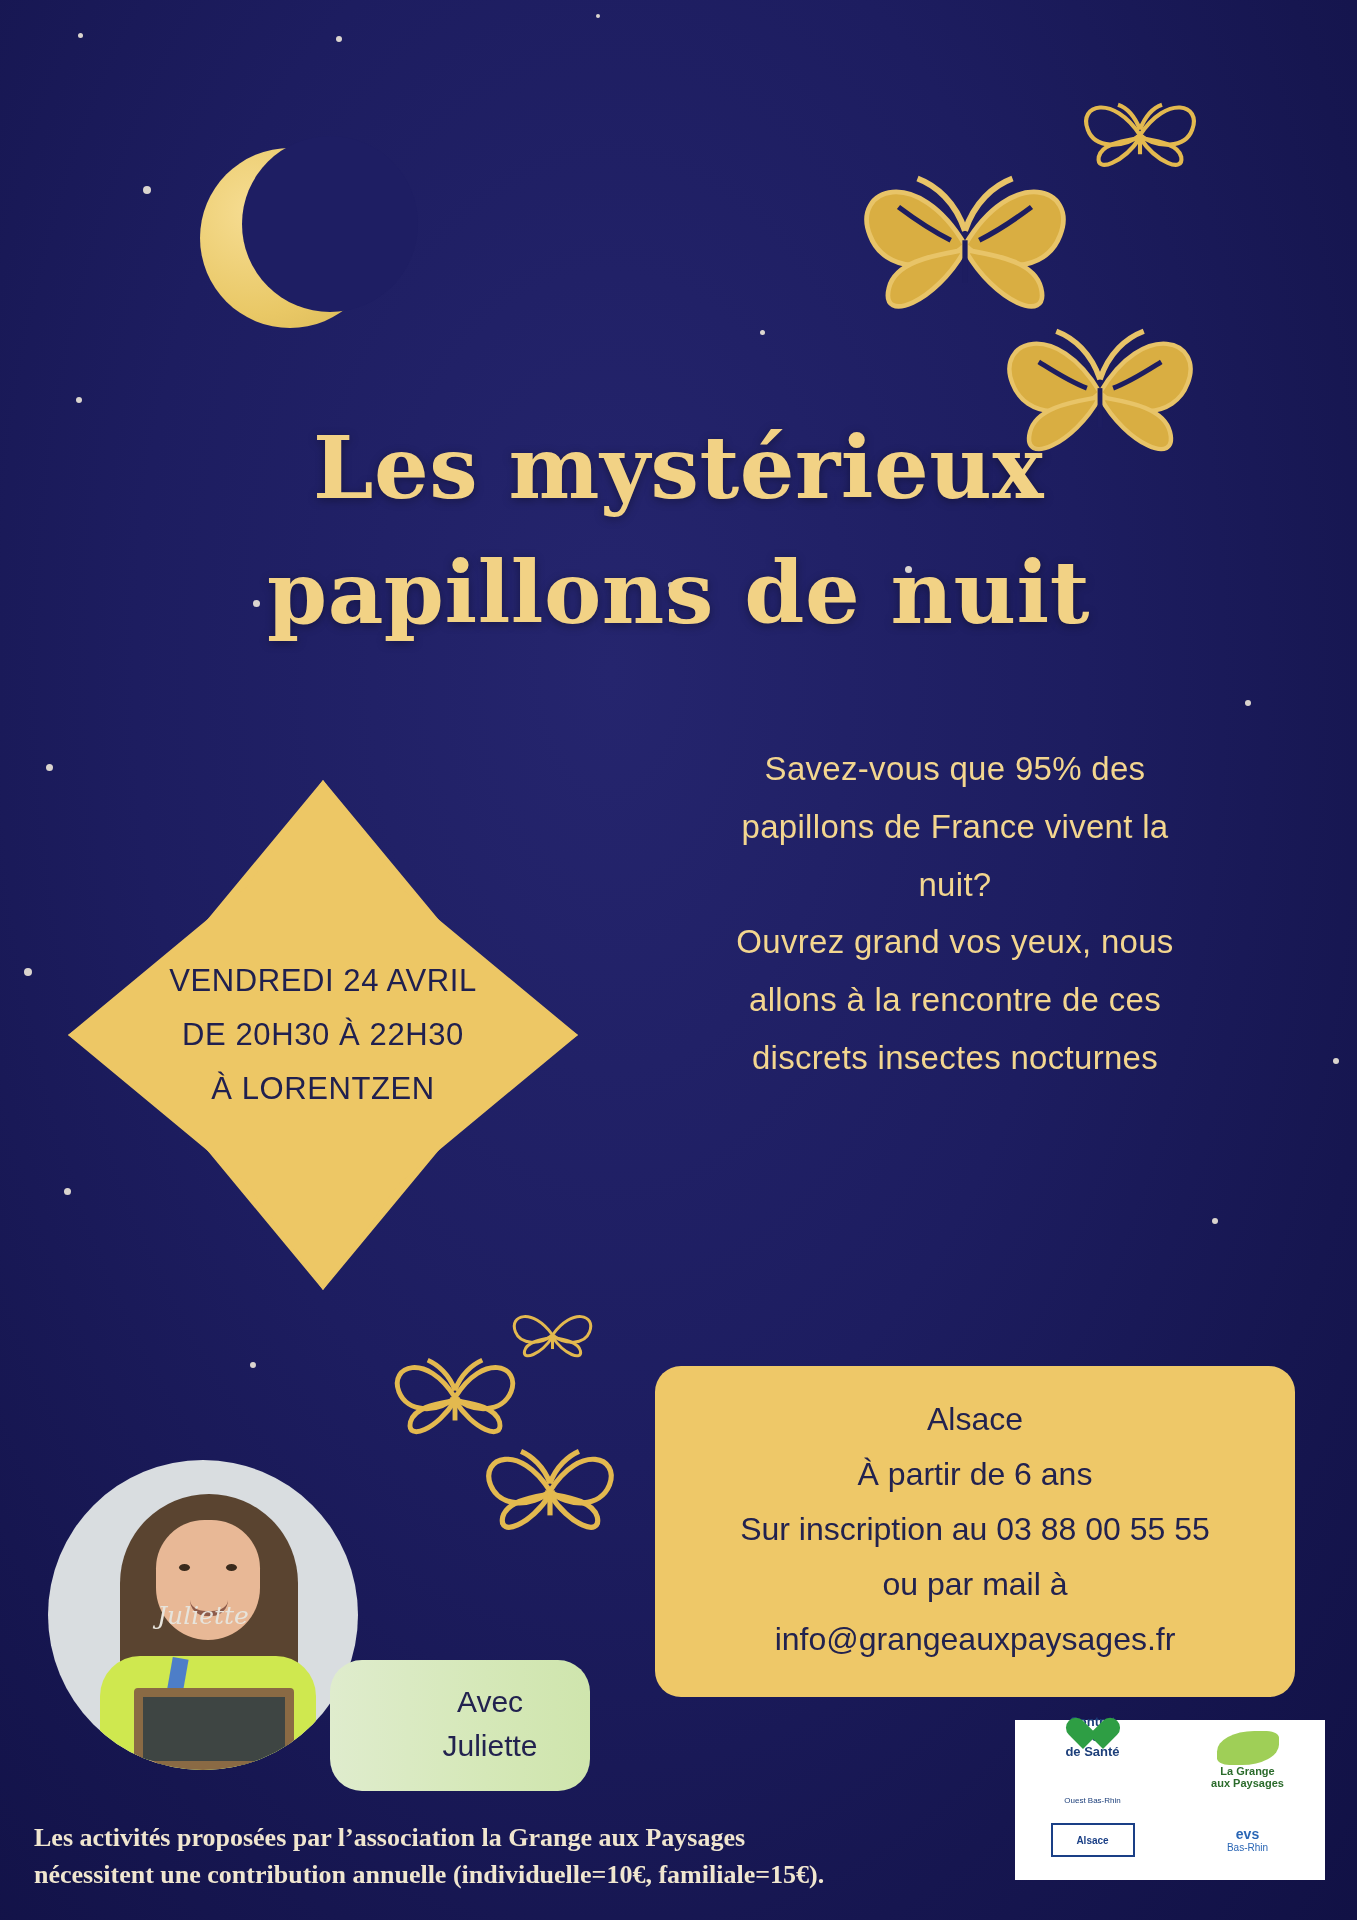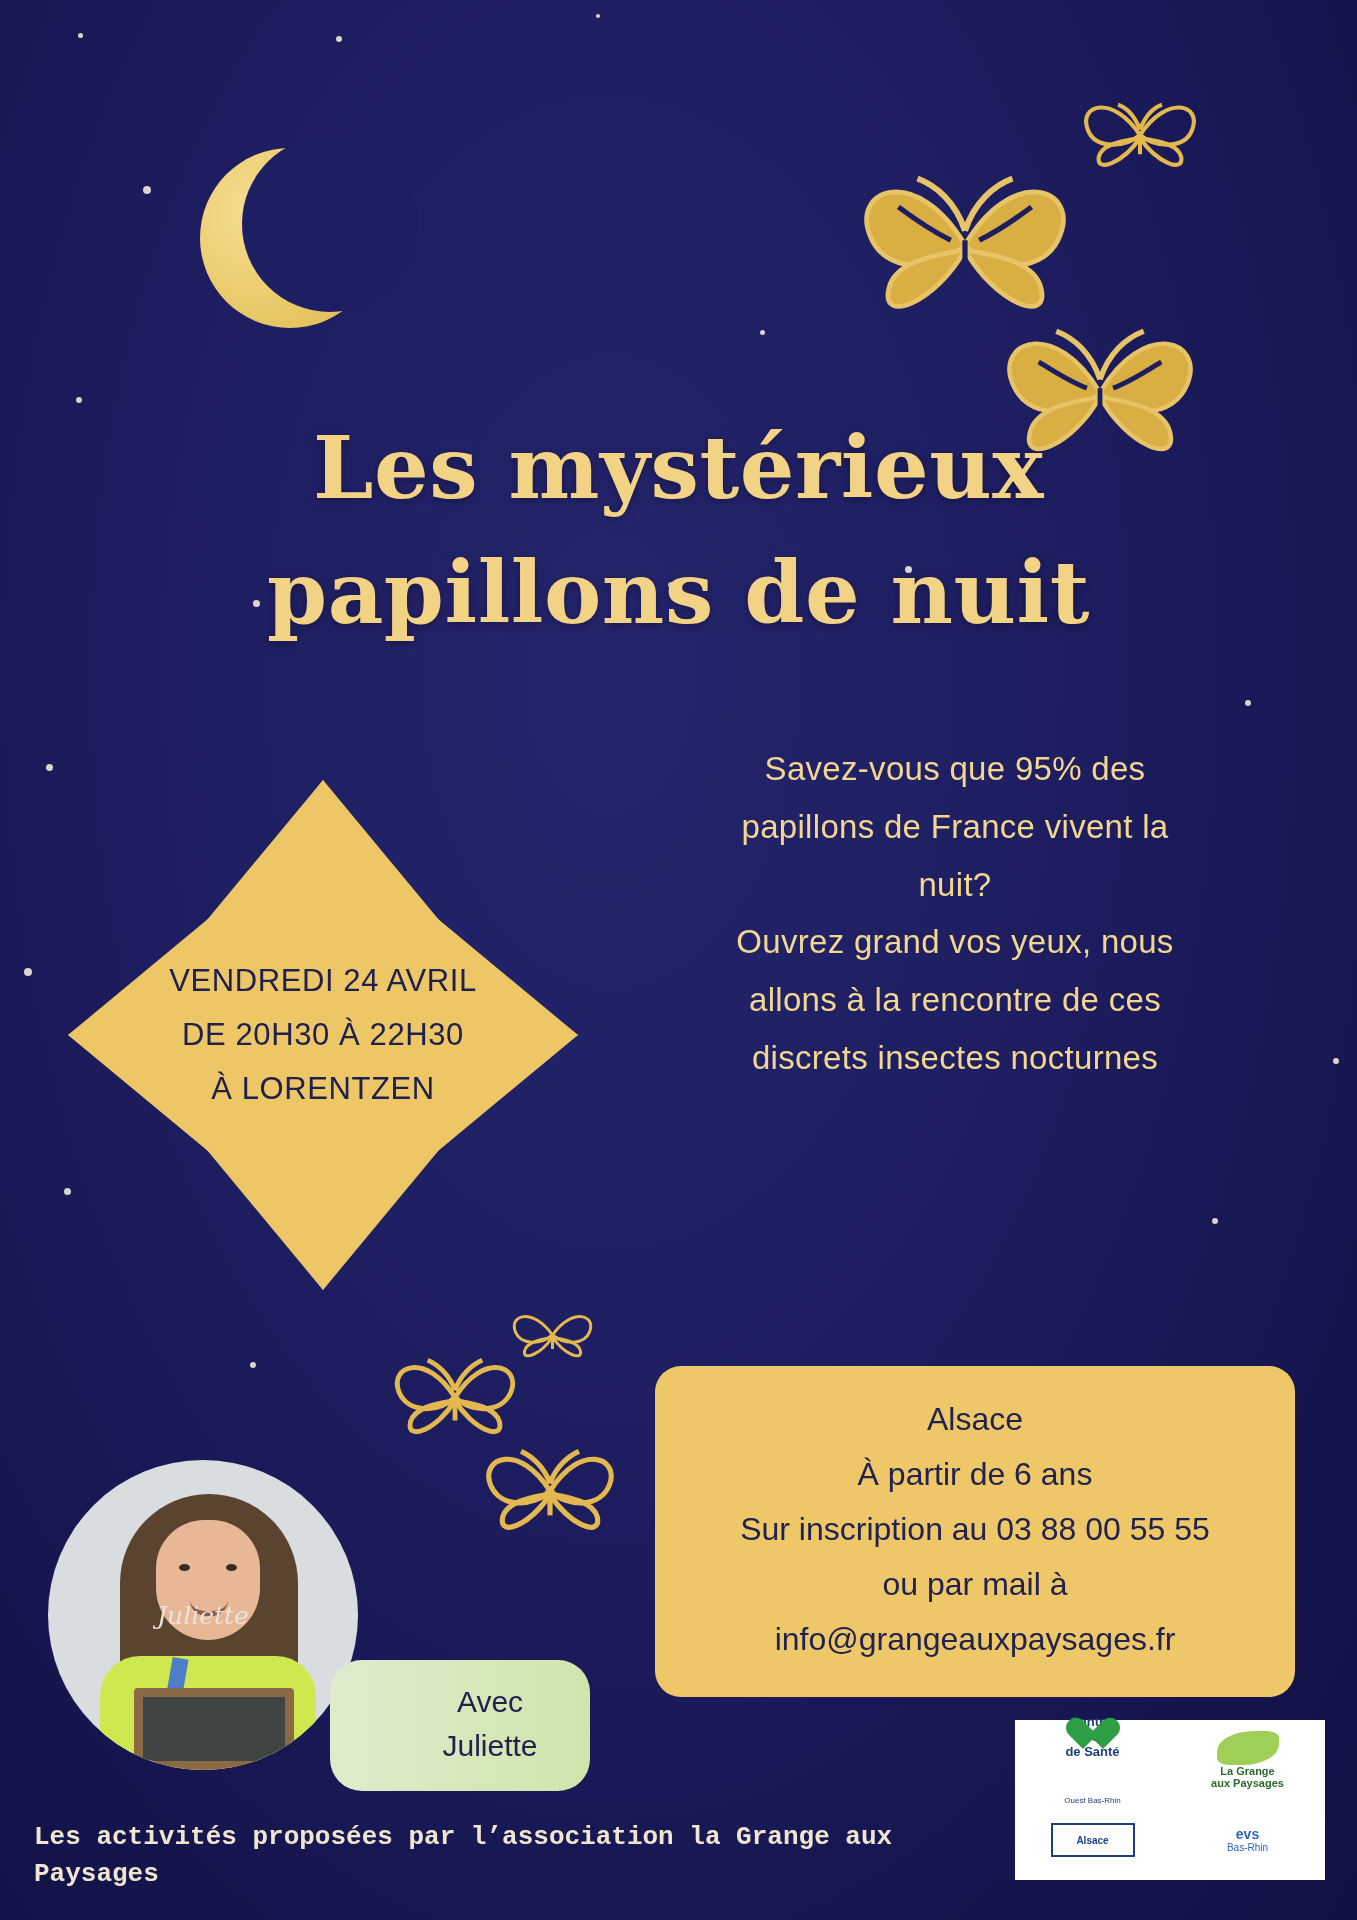--- a/index.html
+++ b/index.html
@@ -261,21 +261,21 @@
   .evs-txt { font-size: 14px; font-weight: bold; color: #2a66b5; line-height: 1.1; }
   .evs-sub { font-size: 10px; color: #2a66b5; }
 
   
   .footnote {
     position: absolute;
     left: 34px;
     bottom: 26px;
     width: 950px;
     color: #f0e6cf;
-    font-family: Liberation Mono, monospace;
+    font-family: Liberation Serif, serif;
     font-weight: 700;
     font-size: 26px;
     line-height: 1.45;
   }
 
   
   .bfly { position: absolute; }
   .bfly svg { display: block; }
 </style>
 </head>
@@ -469,15 +469,16 @@
       <div class="alsace-box">Alsace</div>
     </div>
     <div class="logo-cell">
       <div class="evs-txt">evs</div>
       <div class="evs-sub">Bas-Rhin</div>
     </div>
   </div>
 
   <div class="footnote">
     <div>Les activités proposées par l’association la Grange aux Paysages</div>
+    <div>nécessitent une contribution annuelle (individuelle=10€, familiale=15€).</div>
   </div>
 
 </div>
 
 </body></html>

